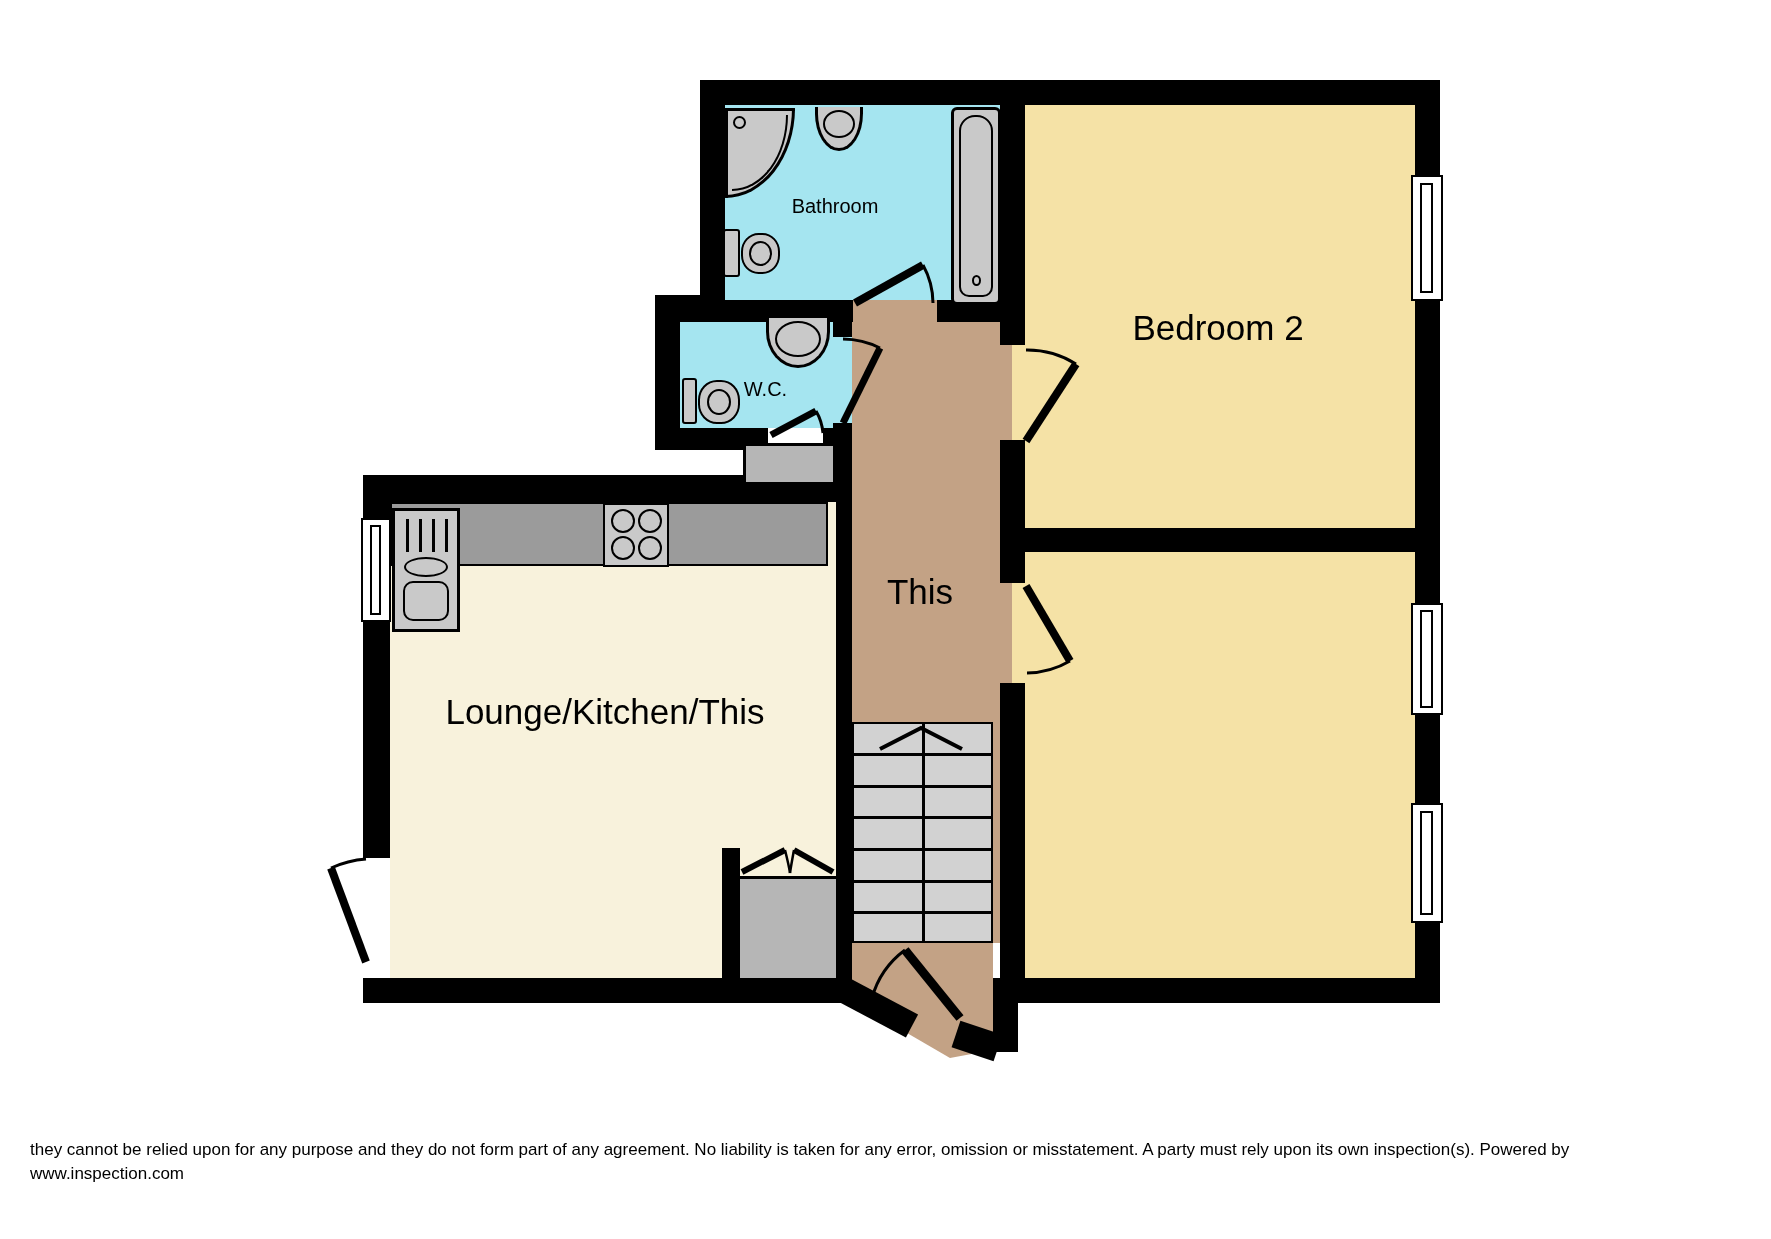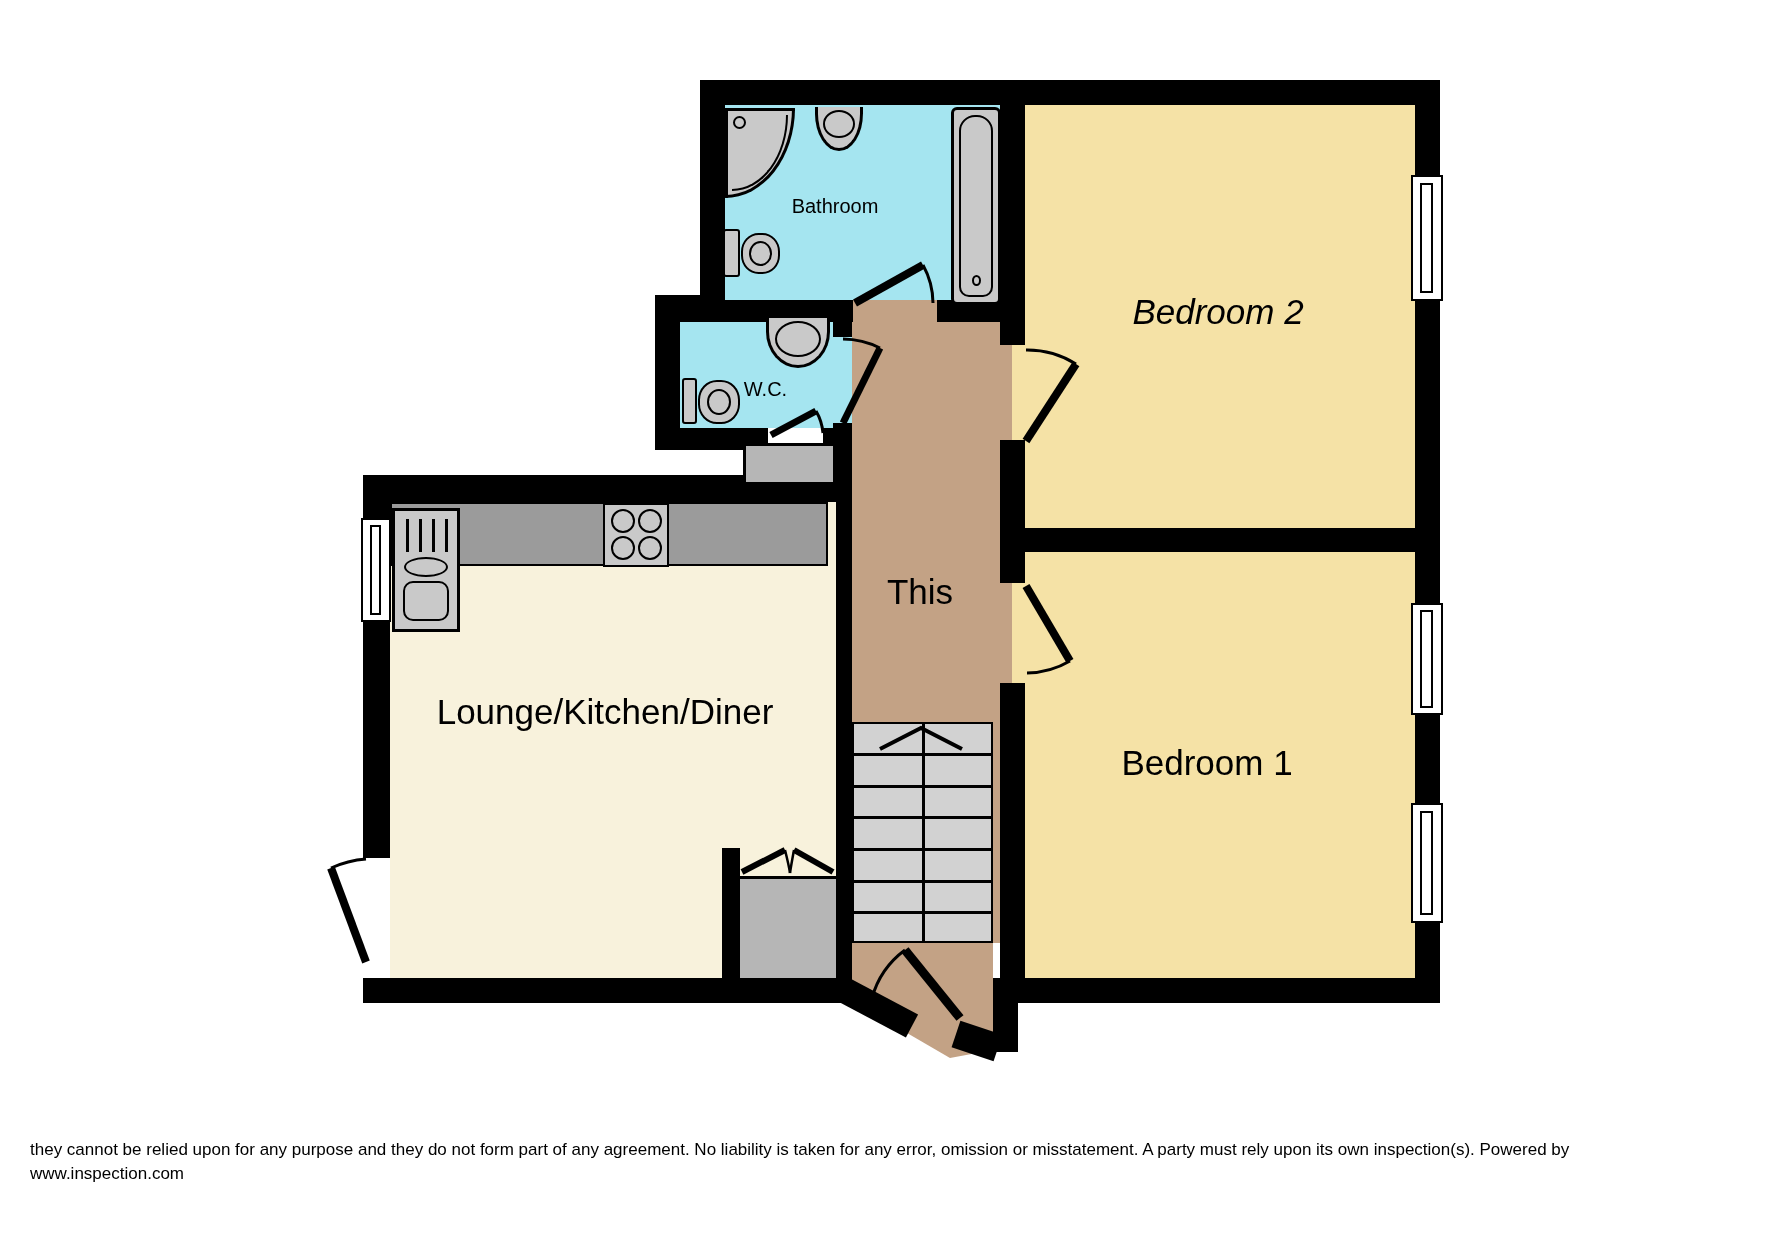--- a/index.html
+++ b/index.html
@@ -140,23 +140,22 @@
     <path d="M366,859 A103,103 0 0 0 331,868" fill="none" stroke="#000" stroke-width="3"></path>
     <line x1="742" y1="872" x2="785" y2="850" stroke="#000" stroke-width="6"></line>
     <line x1="833" y1="872" x2="794" y2="850" stroke="#000" stroke-width="6"></line>
     <path d="M785,850 Q789,866 790,873" fill="none" stroke="#000" stroke-width="2.5"></path>
     <path d="M794,850 Q791,866 790,873" fill="none" stroke="#000" stroke-width="2.5"></path>
     <path d="M880,749 L921,728 L962,749" fill="none" stroke="#000" stroke-width="4"></path>
   </svg>
 
   <div class="label lbl-sm" style="left:760px;top:195px;width:150px;">Bathroom</div>
   <div class="label lbl-sm" style="left:713px;top:378px;width:105px;">W.C.</div>
-  <div class="label lbl-lg" style="left:1068px;top:292px;width:300px;font-style:italic;">Bedroom 2</div>
-  <div class="label lbl-lg" style="left:1057px;top:743px;width:300px;">Bedroom 1</div>
+  <div class="label lbl-lg" style="left:1068px;top:308px;width:300px;">Bedroom 2</div>
   <div class="label lbl-lg" style="left:860px;top:572px;width:120px;">This</div>
-  <div class="label lbl-lg" style="left:395px;top:692px;width:420px;">Lounge/Kitchen/Diner</div>
+  <div class="label lbl-lg" style="left:395px;top:692px;width:420px;">Lounge/Kitchen/This</div>
 
   <div id="disclaimer">
     <div>they cannot be relied upon for any purpose and they do not form part of any agreement. No liability is taken for any error, omission or misstatement. A party must rely upon its own inspection(s). Powered by</div>
     <div>www.inspection.com</div>
   </div>
 
 </div>
 
 </body></html>

